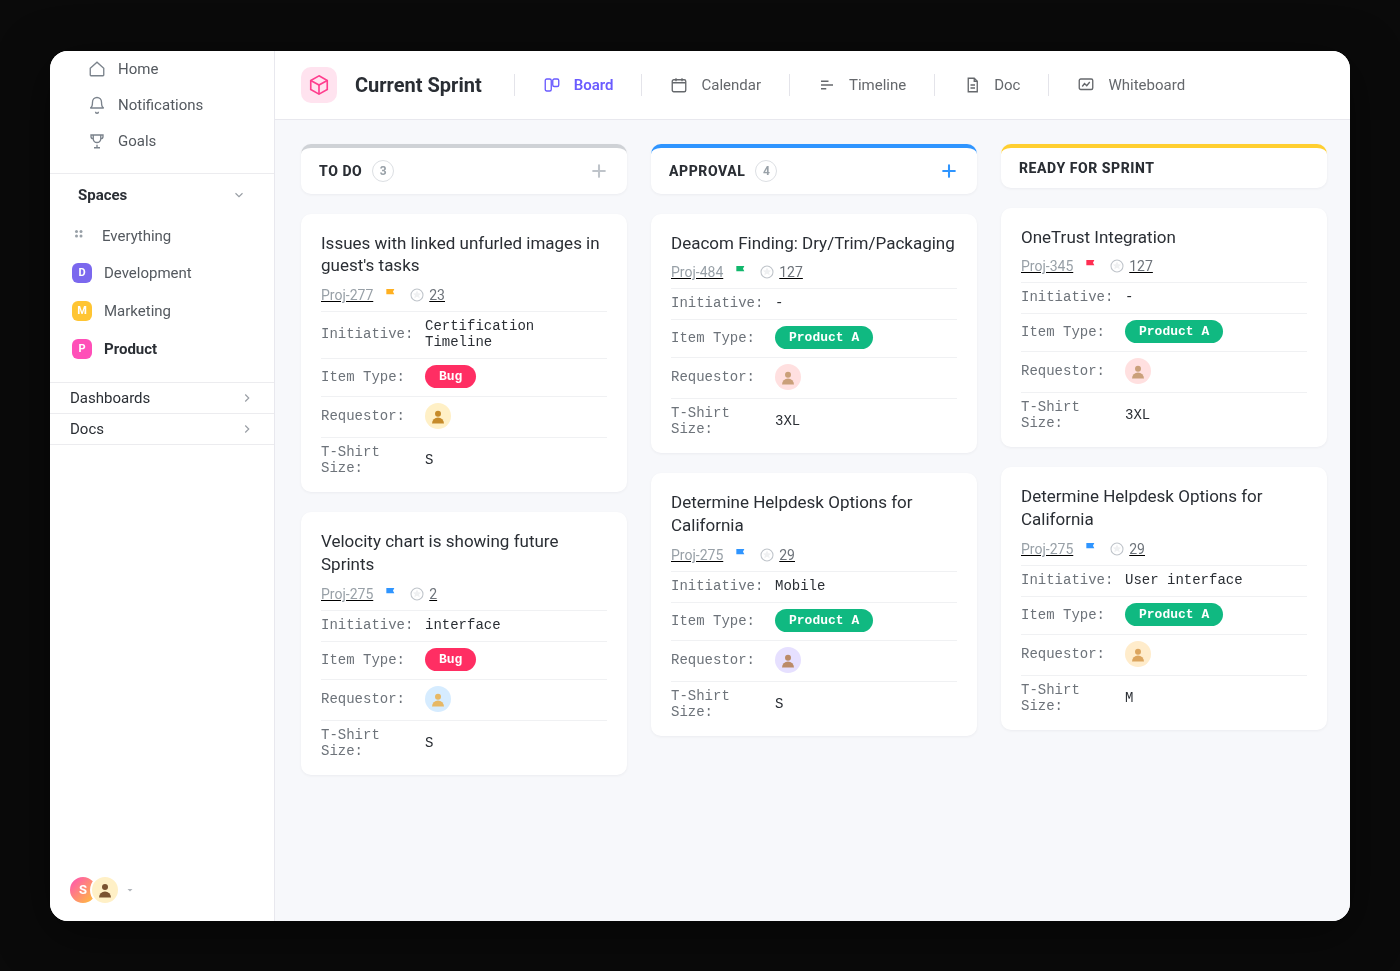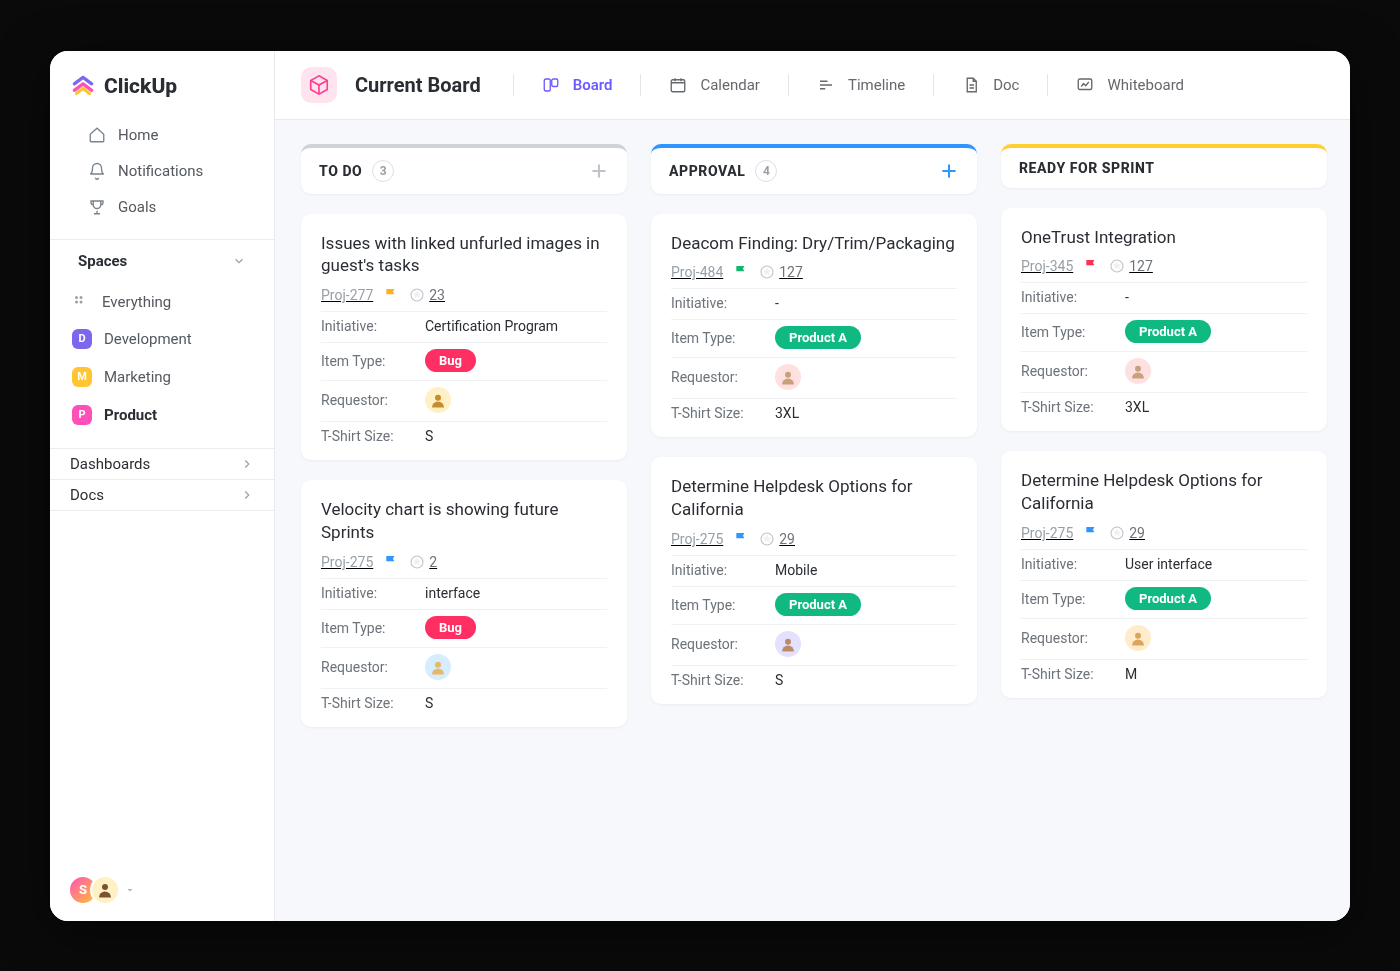--- a/index.html
+++ b/index.html
@@ -146,21 +146,21 @@
   }
   .card-title { font-size: 17px; color: #2a2e34; line-height: 1.35; margin-bottom: 2px; }
   .meta-line { display: flex; align-items: center; gap: 10px; text-decoration: underline; }
   .task-id { color: #98a0a7; font-size: 14px; }
   .flag { width: 16px; height: 16px; }
   .score { display: inline-flex; align-items: center; gap: 4px; color: #6d737a; font-size: 14px; }
   .score svg { width: 16px; height: 16px; color: #bfc4ca; }
 
   .attr-row {
     display: flex; align-items: center; gap: 12px; font-size: 14px;
-    padding-top: 6px; border-top: 1px solid #f0f1f3;
+    padding-top: 6px; border-top: 1px solid #f0f1f3; font-family: Liberation Mono, monospace;
   }
   .attr-row:first-of-type {  }
   .attr-label { width: 92px; color: #6d737a; }
   .attr-value { color: #2a2e34; flex:1; }
   .pill {
     display: inline-flex; align-items: center;
     padding: 4px 14px; border-radius: 999px;
     color: #fff; font-weight: 700; font-size: 13px;
   }
   .requestor-av {
@@ -170,30 +170,20 @@
 
   
   svg { display: block; }
 </style>
 </head>
 <body>
 
 <div class="window">
 
   <aside class="sidebar">
-    <div class="logo-block">
-      <span>
-        <svg width="26" height="26" viewBox="0 0 24 24" fill="none">
-          <path d="M4 16 L12 10 L20 16" stroke="#ff4fb8" stroke-width="3" stroke-linecap="round" stroke-linejoin="round"></path>
-          <path d="M4 10 L12 4 L20 10" stroke="#7b68ee" stroke-width="3" stroke-linecap="round" stroke-linejoin="round"></path>
-          <path d="M6 19 L12 14 L18 19" stroke="#ffc533" stroke-width="3" stroke-linecap="round" stroke-linejoin="round"></path>
-        </svg>
-      </span>
-      <span class="brand">ClickUp</span>
-    </div>
 
     <ul class="nav-list">
       <li class="nav-item">
         <span class="nav-icon">
           <svg viewBox="0 0 24 24" fill="none" stroke="currentColor" stroke-width="1.8">
               <path d="M3 11 L12 3 L21 11 V20 a1 1 0 0 1 -1 1 H4 a1 1 0 0 1 -1 -1 Z"></path>
             </svg>
         </span>
         <span>Home</span>
       </li>
@@ -288,21 +278,21 @@
 
   <div class="main">
     <div class="topbar">
       <span class="box-icon">
         <svg viewBox="0 0 24 24" width="22" height="22" fill="none" stroke="currentColor" stroke-width="1.8">
             <path d="M12 2 L21 7 V17 L12 22 L3 17 V7 Z"></path>
             <path d="M3 7 L12 12 L21 7"></path>
             <path d="M12 12 V22"></path>
           </svg>
       </span>
-      <span class="sprint-title">Current Board</span>
+      <span class="sprint-title">Current Sprint</span>
 
       <span class="vdiv"></span>
       <span class="view-tab active">
         <span class="view-ic" style="color:#6a5bff">
           <svg viewBox="0 0 24 24" fill="none" stroke="currentColor" stroke-width="1.8">
               <rect x="3" y="4" width="8" height="16" rx="2"></rect>
               <rect x="13" y="4" width="8" height="10" rx="2"></rect>
             </svg>
         </span>
         <span>Board</span>
@@ -376,21 +366,21 @@
         <span class="score">
                 <svg viewBox="0 0 24 24" fill="none" stroke="currentColor" stroke-width="1.6">
                   <circle cx="12" cy="12" r="9"></circle>
                   <path d="M12 7l1.5 3 3 .3-2.3 2 .7 3-2.9-1.6L9.1 15.3l.7-3L7.5 10.3l3-.3z" fill="currentColor" opacity=".25"></path>
                 </svg>
                 <span>23</span>
               </span>
       </div>
       <div class="attr-row">
         <span class="attr-label">Initiative:</span>
-        <span class="attr-value">Certification Program</span>
+        <span class="attr-value">Certification Timeline</span>
       </div>
       <div class="attr-row">
         <span class="attr-label">Item Type:</span>
         <span class="attr-value"><span class="pill" style="background:#ff2e63">Bug</span></span>
       </div>
       <div class="attr-row">
         <span class="attr-label">Requestor:</span>
         <span class="attr-value"><span class="requestor-av" style="background:#fff0c6;display:inline-flex;align-items:center;justify-content:center">
     <svg viewBox="0 0 24 24" width="18" height="18">
                     <circle cx="12" cy="9" r="4" fill="#c68b2a"></circle>

